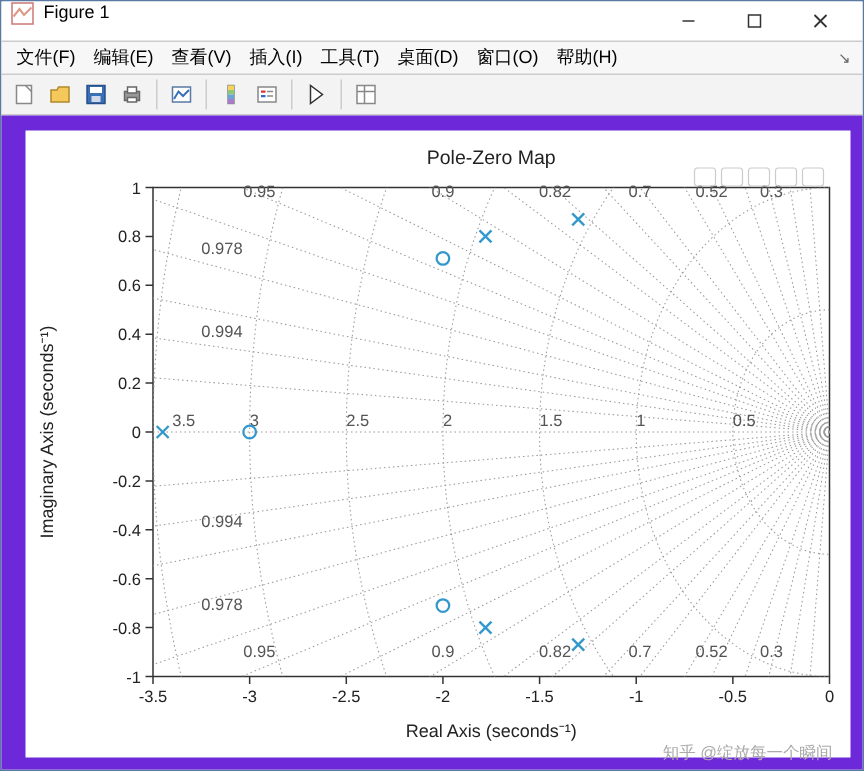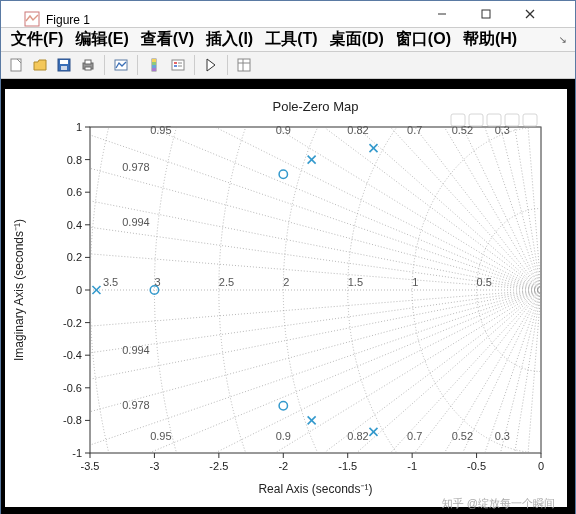--- a/index.html
+++ b/index.html
@@ -1,29 +1,29 @@
 <!DOCTYPE html>
 <html><head>
 <meta charset="utf-8">
 <style>
   * { box-sizing: border-box; margin: 0; padding: 0; }
   body { font-family: "Microsoft YaHei", Arial, sans-serif; font-size: 12px; background: #fff; width: 576px; height: 514px; overflow: hidden; }
   .window { width: 576px; height: 514px; border: 1px solid #5a7aa3; background: #fff; display: flex; flex-direction: column; }
-  .titlebar { height: 28px; background: #fff; display: flex; align-items: flex-end; padding: 0 23px; border-bottom: 1px solid #ccc; }
+  .titlebar { height: 28px; background: #fff; display: flex; align-items: flex-start; padding: 0 6px; border-bottom: 1px solid #ccc; }
   .titlebar .icon { width: 16px; height: 16px; margin-right: 6px; }
   .titlebar .title { flex: 1; font-size: 12px; }
   .winbtns { display: flex; gap: 0; }
   .winbtn { width: 44px; height: 26px; display: flex; align-items: center; justify-content: center; cursor: pointer; }
   .menubar { height: 24px; display: flex; align-items: center; padding: 0 4px; border-bottom: 1px solid #ccc; background: #f7f7f7; }
-  .menubar .mitem { padding: 2px 6px; cursor: pointer; font-size: 16px; font-weight: bold; }
+  .menubar .mitem { padding: 2px 6px; cursor: pointer; font-size: 12px; }
   .menubar .spacer { flex: 1; }
   .toolbar { height: 28px; display: flex; align-items: center; padding: 2px 4px; gap: 2px; border-bottom: 1px solid #ccc; background: #f3f3f3; }
   .tbtn { width: 22px; height: 22px; display: flex; align-items: center; justify-content: center; cursor: pointer; border: 1px solid transparent; border-radius: 2px; }
   .tsep { width: 1px; height: 20px; background: #ccc; margin: 0 3px; }
-  .plot-area { flex: 1; position: relative; background: #000000; padding: 10px 8px 8px 4px; }
+  .plot-area { flex: 1; position: relative; background: #6d28d9; padding: 10px 8px 8px 16px; }
   .plot-frame { background: #fff; width: 100%; height: 100%; position: relative; }
   svg.chart { display: block; }
   .watermark { position: absolute; bottom: 4px; right: 20px; font-size: 11px; color: #aaa; }
   text { font-family: Arial, sans-serif; }
   .docksym { font-size: 10px; color: #666; padding: 0 4px; }
 </style>
 </head>
 <body>
 
 <div class="window">

